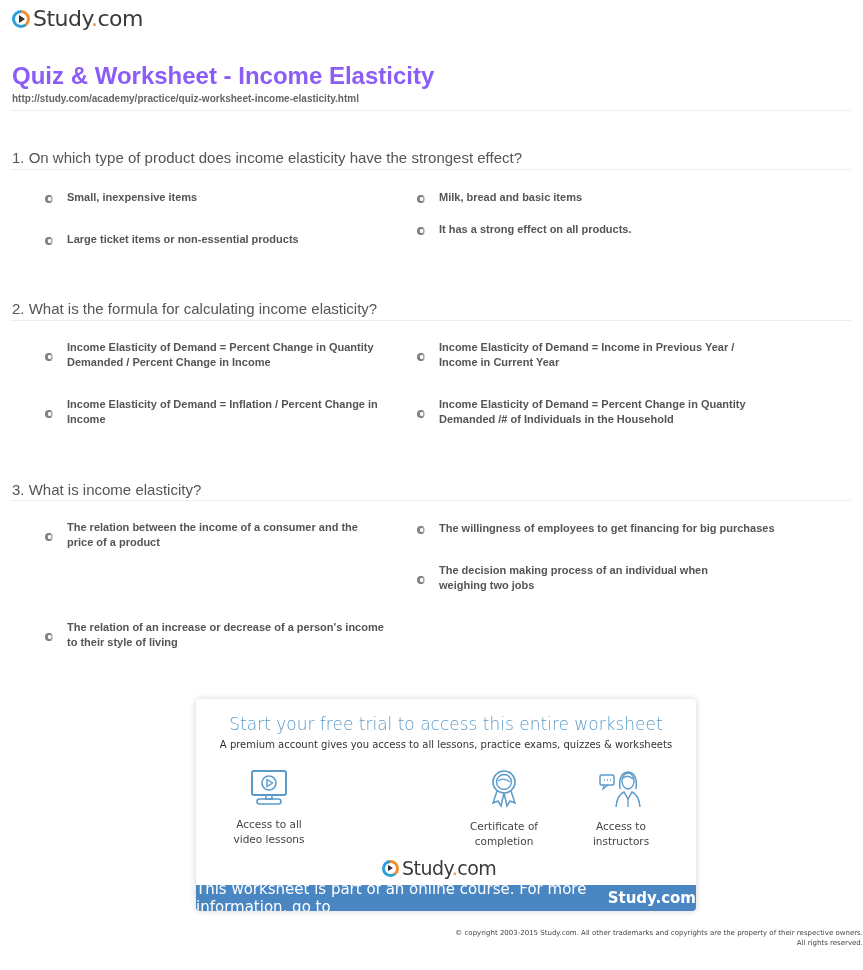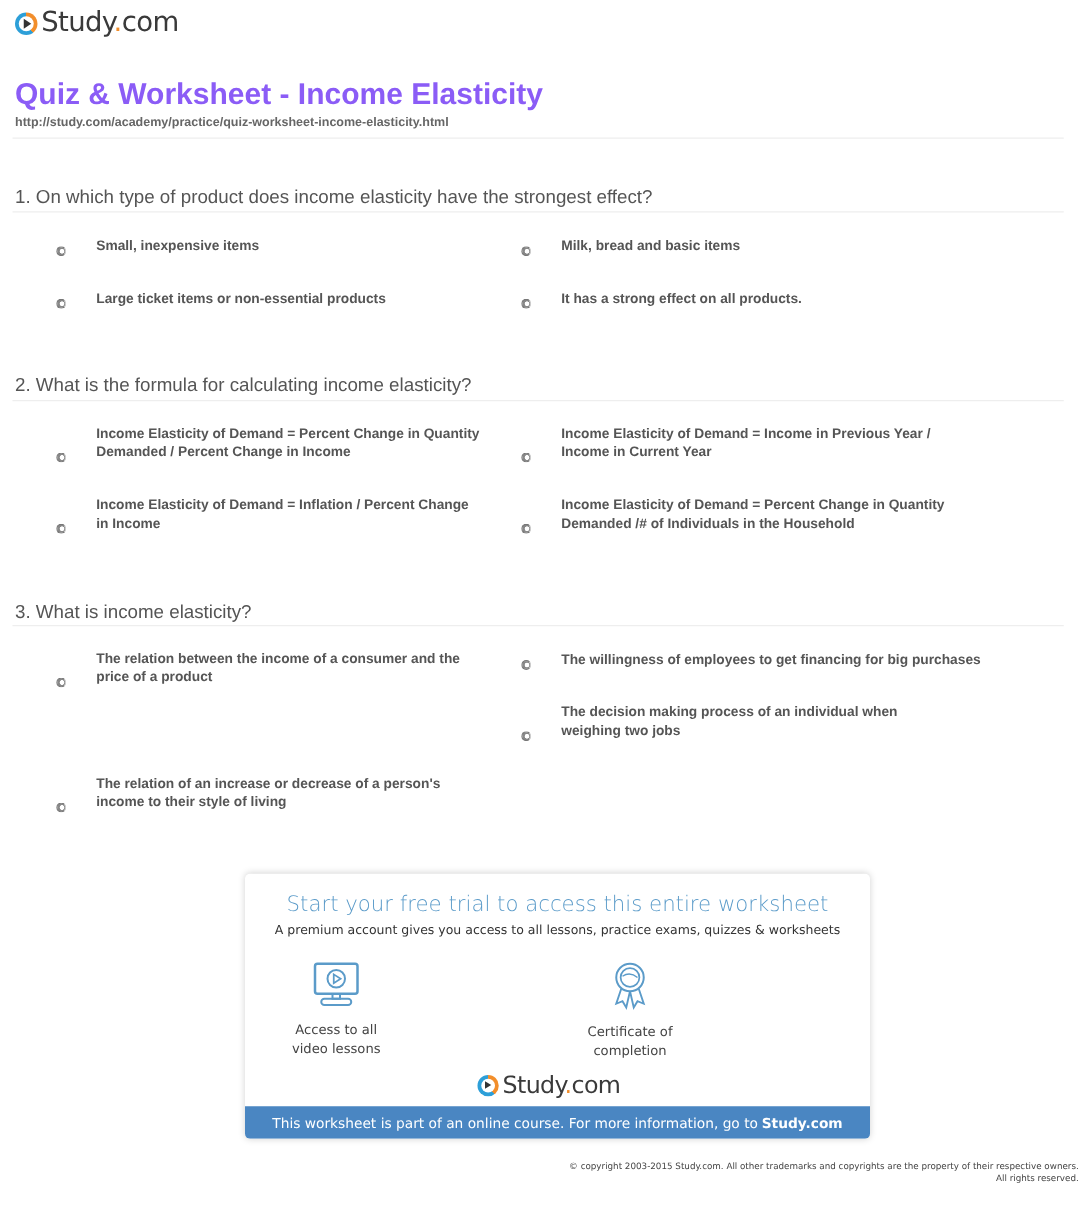--- a/index.html
+++ b/index.html
@@ -17,40 +17,40 @@
   .logo-top .mark { width: 18px; height: 18px; margin-right: 3px; }
   .logo-top .mark::after { left: 3px; top: 3px; width: 12px; height: 12px; }
   .logo-top .mark .tri { left: 7px; top: 5px; border-width: 4px 0 4px 6px; }
   .logo-top .word { font-size: 22px; }
 
   .title { position: absolute; left: 12px; top: 62px; font-size: 24px; font-weight: bold; color: #8b5cf6; }
   .url { position: absolute; left: 12px; top: 93px; font-size: 10px; color: #666; font-weight: bold; }
   .rule { position: absolute; left: 10px; right: 12px; height: 1px; background: #eee; }
 
   .question { position: absolute; left: 12px; font-size: 15px; color: #555; }
-  .opt { position: absolute; display: flex; align-items: flex-end; width: 340px; gap: 10px; }
+  .opt { position: absolute; display: flex; align-items: center; width: 340px; }
   .radio { width: 8px; height: 8px; border-radius: 50%; margin-top: 3px; margin-right: 14px; flex: 0 0 auto;
            background: radial-gradient(circle at 60% 50%, #fff 0 35%, #888 45% 100%); border: 1px solid #777; border-right-color: #ccc; }
   .opt-label { font-size: 11px; font-weight: bold; color: #555; line-height: 15px; }
 
   .promo { position: absolute; left: 196px; top: 699px; width: 500px; height: 212px; background: #fff; border-radius: 4px;
            box-shadow: 0 0 6px rgba(0,0,0,0.18); overflow: hidden; }
   .promo-head { position: absolute; left: 0; right: 0; top: 15px; text-align: center; font-family: "DejaVu Sans", sans-serif; font-size: 17px; color: #5b9bc9; font-weight: 300; }
   .promo-sub { position: absolute; left: 0; right: 0; top: 40px; text-align: center; font-family: "DejaVu Sans", sans-serif; font-size: 10px; color: #333; }
   .feat { position: absolute; top: 70px; width: 120px; text-align: center; }
   .feat svg { display: block; margin: 0 auto; }
   .feat-label { margin-top: 10px; font-family: "DejaVu Sans", sans-serif; font-size: 10.5px; color: #444; line-height: 15px; }
 
   .logo-promo { left: 186px; top: 158px; }
   .logo-promo .mark { width: 17px; height: 17px; margin-right: 3px; }
   .logo-promo .mark::after { left: 3px; top: 3px; width: 11px; height: 11px; }
   .logo-promo .mark .tri { left: 6px; top: 5px; border-width: 3.5px 0 3.5px 5.5px; }
   .logo-promo .word { font-size: 19px; }
 
-  .bar { position: absolute; left: 0; right: 0; bottom: 0; height: 26px; background: #4a86c2; color: #fff; font-family: "DejaVu Sans", sans-serif; font-size: 11px;
+  .bar { position: absolute; left: 0; right: 0; bottom: 0; height: 26px; background: #4a86c2; color: #fff; font-family: "DejaVu Sans", sans-serif; font-size: 15px;
          display: flex; align-items: center; justify-content: center; }
   .bar b { margin-left: 3px; }
   .copyright { position: absolute; left: 0; right: 0; top: 928px; text-align: right; font-family: "DejaVu Sans", sans-serif; font-size: 7px; color: #444; line-height: 10px; }
 </style>
 </head>
 <body>
 
 <div class="logo logo-top">
   <span class="mark">
       <span class="tri"></span>
@@ -69,21 +69,21 @@
   <span class="opt-label">Small, inexpensive items</span>
 </div>
 <div class="opt" style="left:417px; top:190px">
   <span class="radio"></span>
   <span class="opt-label">Milk, bread and basic items</span>
 </div>
 <div class="opt" style="left:45px; top:232px">
   <span class="radio"></span>
   <span class="opt-label">Large ticket items or non-essential products</span>
 </div>
-<div class="opt" style="left:417px; top:232px">
+<div class="opt" style="left:417px; top:222px">
   <span class="radio"></span>
   <span class="opt-label">It has a strong effect on all products.</span>
 </div>
 
 <div class="question" style="top:300px">2. What is the formula for calculating income elasticity?</div>
 <div class="rule" style="top:320px"></div>
 <div class="opt" style="left:45px; top:340px">
   <span class="radio"></span>
   <span class="opt-label">Income Elasticity of Demand = Percent Change in Quantity Demanded / Percent Change in Income</span>
 </div>
@@ -139,20 +139,33 @@
     <svg width="40" height="40" viewBox="0 0 40 40">
       <circle cx="20" cy="13" r="11" fill="none" stroke="#5b9bc9" stroke-width="1.6"></circle>
       <circle cx="20" cy="13" r="7.5" fill="none" stroke="#5b9bc9" stroke-width="1.4"></circle>
       <path d="M14 12 Q20 8 26 13" fill="none" stroke="#5b9bc9" stroke-width="1.2"></path>
       <path d="M13 22 L9 34 L14 32 L17 37 L20 24" fill="none" stroke="#5b9bc9" stroke-width="1.5"></path>
       <path d="M27 22 L31 34 L26 32 L23 37 L20 24" fill="none" stroke="#5b9bc9" stroke-width="1.5"></path>
     </svg>
     <div class="feat-label"><span>Certificate of</span><br><span>completion</span></div>
   </div>
 
+  <div class="feat" style="left:365px">
+    <svg width="46" height="40" viewBox="0 0 46 40">
+      <rect x="2" y="6" width="14" height="10" rx="1.5" fill="none" stroke="#5b9bc9" stroke-width="1.5"></rect>
+      <path d="M6 16 L5 20 L10 16" fill="none" stroke="#5b9bc9" stroke-width="1.3"></path>
+      <path d="M6 11 H7 M9 11 H10 M12 11 H13" stroke="#5b9bc9" stroke-width="1.5"></path>
+      <path d="M22 20 Q20 4 30 3 Q40 4 38 20" fill="none" stroke="#5b9bc9" stroke-width="1.5"></path>
+      <ellipse cx="30" cy="12" rx="6" ry="8" fill="none" stroke="#5b9bc9" stroke-width="1.4"></ellipse>
+      <path d="M25 9 Q30 5 35 10" fill="none" stroke="#5b9bc9" stroke-width="1.3"></path>
+      <path d="M18 38 Q19 26 26 23 L30 30 L34 23 Q41 26 42 38" fill="none" stroke="#5b9bc9" stroke-width="1.5"></path>
+      <path d="M30 30 V38" stroke="#5b9bc9" stroke-width="1.3"></path>
+    </svg>
+    <div class="feat-label"><span>Access to</span><br><span>instructors</span></div>
+  </div>
 
   <div class="logo logo-promo">
     <span class="mark">
         <span class="tri"></span>
       </span>
     <span class="word"><span>Study</span><span class="dot">.</span><span>com</span></span>
   </div>
 
   <div class="bar">
     <span>This worksheet is part of an online course. For more information, go to</span>

